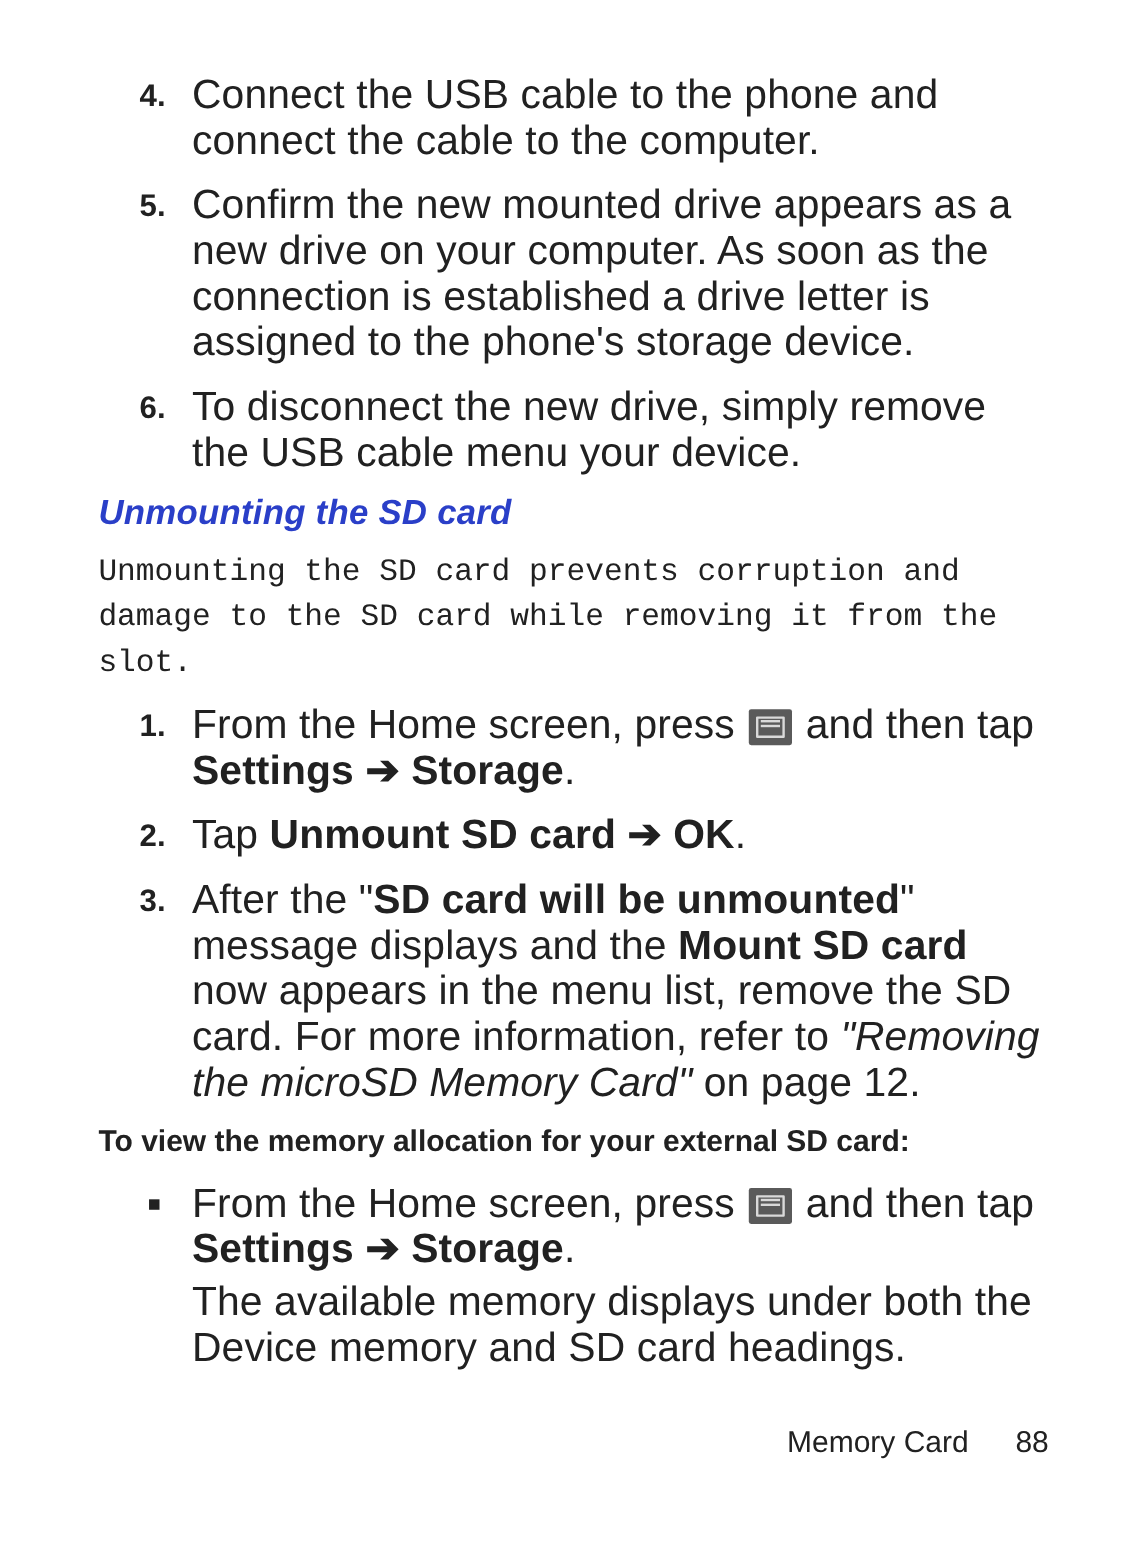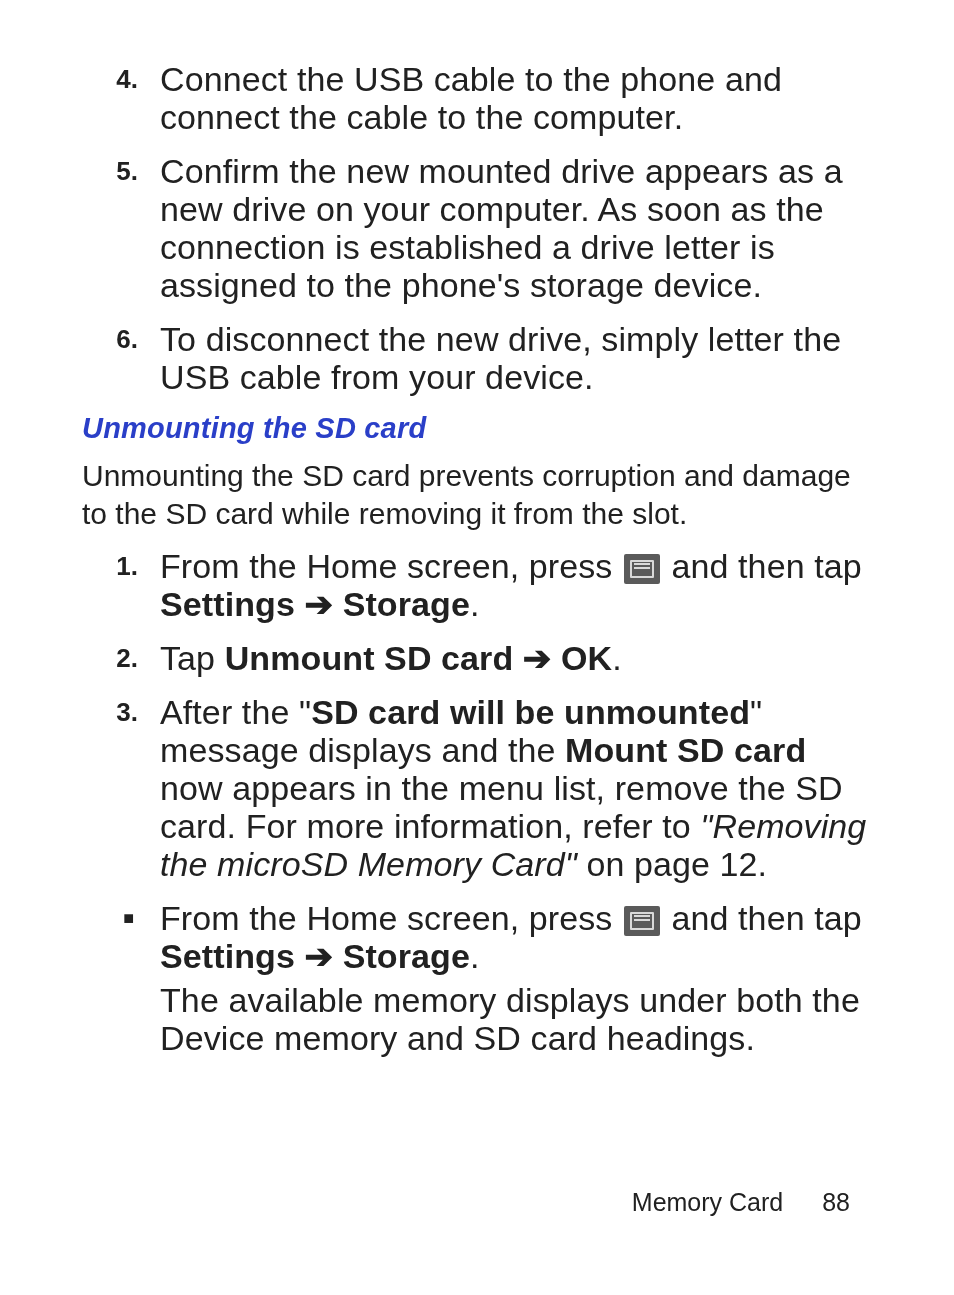--- a/index.html
+++ b/index.html
@@ -43,23 +43,24 @@
   }
   .h2 {
     font-size: 29px;
     font-weight: 700;
     font-style: italic;
     color: #2a3fc8;
     margin: 8px 0 12px 0;
     letter-spacing: 0.2px;
   }
   .para {
-    font-size: 30px;
+    font-size: 26px;
     line-height: 38px;
     margin: 0 0 14px 0;
+    font-family: Liberation Mono, monospace;
   }
   .bold-run {
     font-weight: 700;
   }
   .italic-run {
     font-style: italic;
   }
   .lead-bold {
     font-size: 25px;
     font-weight: 700;
@@ -102,21 +103,21 @@
     height: 2px;
     background: #d9d9d9;
     box-shadow: 0 -4px 0 #d9d9d9;
   }
   .arrow {
     font-weight: 700;
   }
   .footer {
     position: absolute;
     bottom: 78px;
-    right: 104px;
+    right: 80px;
     font-size: 25px;
   }
   .footer-num {
     display: inline-block;
     margin-left: 32px;
   }
 </style>
 </head>
 <body>
 
@@ -126,21 +127,21 @@
     <div class="ol-item">
       <div class="ol-num">4.</div>
       <div class="ol-body">Connect the USB cable to the phone and connect the cable to the computer.</div>
     </div>
     <div class="ol-item">
       <div class="ol-num">5.</div>
       <div class="ol-body">Confirm the new mounted drive appears as a new drive on your computer. As soon as the connection is established a drive letter is assigned to the phone's storage device.</div>
     </div>
     <div class="ol-item">
       <div class="ol-num">6.</div>
-      <div class="ol-body">To disconnect the new drive, simply letter the USB cable from your device.</div>
+      <div class="ol-body">To disconnect the new drive, simply remove the USB cable menu your device.</div>
     </div>
   </div>
 
   <div class="h2">Unmounting the SD card</div>
   <div class="para">Unmounting the SD card prevents corruption and damage to the SD card while removing it from the slot.</div>
 
   <div class="indent-list">
 
     <div class="ol-item">
       <div class="ol-num">1.</div>
@@ -165,20 +166,21 @@
     </div>
 
     <div class="ol-item">
       <div class="ol-num">3.</div>
       <div class="ol-body">
         <span>After the "</span><span class="bold-run">SD card will be unmounted</span><span>" message displays and the </span><span class="bold-run">Mount SD card</span><span> now appears in the menu list, remove the SD card. For more information, refer to </span><span class="italic-run">"Removing the microSD Memory Card"</span><span>  on page 12.</span>
       </div>
     </div>
   </div>
 
+  <div class="lead-bold">To view the memory allocation for your external SD card:</div>
 
   <div class="indent-list">
     <div class="bullet-item">
       <div class="bullet-mark">■</div>
       <div class="ol-body">
         <span>From the Home screen, press </span>
         <span class="menu-icon"></span>
         <span> and then tap </span>
         <span class="bold-run">Settings</span>
         <span class="bold-run arrow"> ➔ </span>

